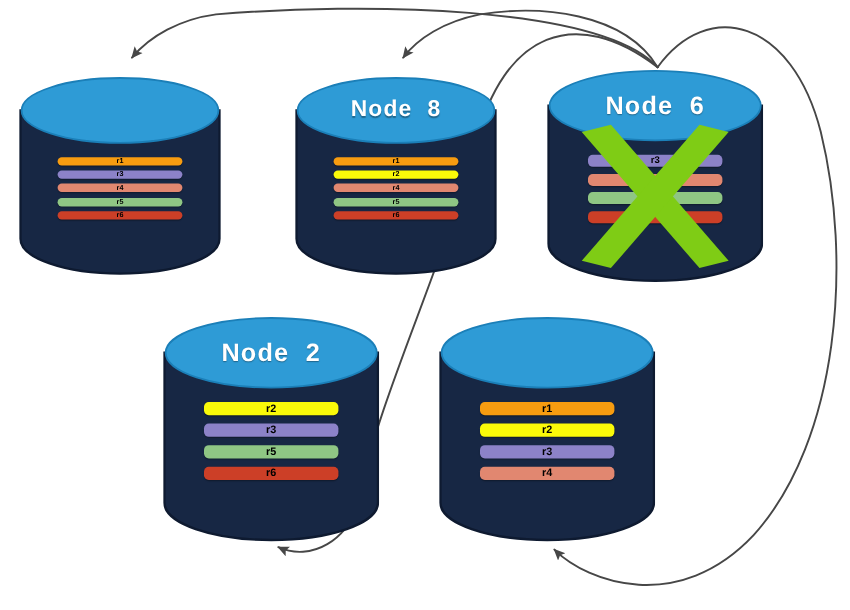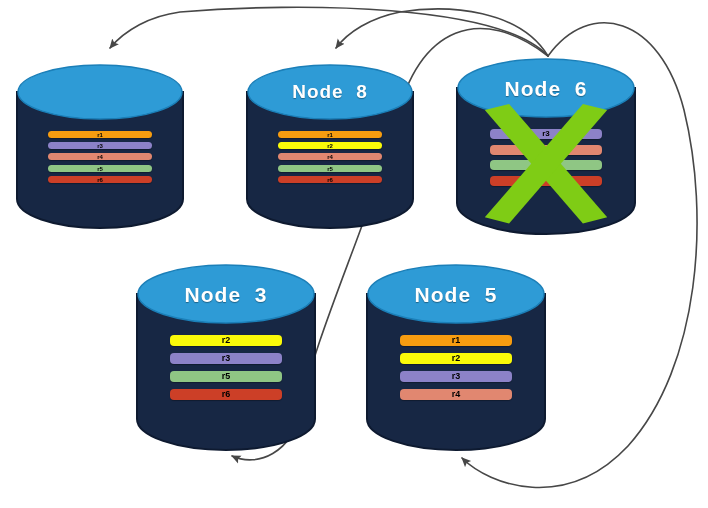--- a/index.html
+++ b/index.html
@@ -129,34 +129,33 @@
           </g>
         </svg>
       </div>
       <div class="node" style="left: 136px; top: 262px; width: 180px; height: 190px;">
         <svg class="node-svg" width="180" height="190" viewBox="0 0 180 190">
           <path d="M 1,32 L 1,157
      A 89 31 0 0 0 179,157
      L 179,32 Z" fill="#172744" stroke="#0E1A30" stroke-width="2"></path>
           <ellipse cx="90" cy="32" rx="88" ry="29" fill="#2E9BD6" stroke="#1B7FB8" stroke-width="1.5"></ellipse>
         </svg>
-        <div class="node-title" style="top: 21px; font-size: 21px;">Node  3</div>
+        <div class="node-title" style="top: 21px; font-size: 21px;">Node  2</div>
         <div class="rec-bar" style="left: 34px; top: 73px; width: 112px; height: 11px; background: rgb(250, 250, 9); font-size: 9px;">r2</div>
         <div class="rec-bar" style="left: 34px; top: 91px; width: 112px; height: 11px; background: rgb(140, 130, 200); font-size: 9px;">r3</div>
         <div class="rec-bar" style="left: 34px; top: 109px; width: 112px; height: 11px; background: rgb(143, 198, 132); font-size: 9px;">r5</div>
         <div class="rec-bar" style="left: 34px; top: 127px; width: 112px; height: 11px; background: rgb(204, 63, 39); font-size: 9px;">r6</div>
       </div>
       <div class="node" style="left: 366px; top: 262px; width: 180px; height: 190px;">
         <svg class="node-svg" width="180" height="190" viewBox="0 0 180 190">
           <path d="M 1,32 L 1,157
      A 89 31 0 0 0 179,157
      L 179,32 Z" fill="#172744" stroke="#0E1A30" stroke-width="2"></path>
           <ellipse cx="90" cy="32" rx="88" ry="29" fill="#2E9BD6" stroke="#1B7FB8" stroke-width="1.5"></ellipse>
         </svg>
-        <div class="node-title" style="top: 21px; font-size: 21px;">Node  5</div>
         <div class="rec-bar" style="left: 34px; top: 73px; width: 112px; height: 11px; background: rgb(247, 156, 16); font-size: 9px;">r1</div>
         <div class="rec-bar" style="left: 34px; top: 91px; width: 112px; height: 11px; background: rgb(250, 250, 9); font-size: 9px;">r2</div>
         <div class="rec-bar" style="left: 34px; top: 109px; width: 112px; height: 11px; background: rgb(140, 130, 200); font-size: 9px;">r3</div>
         <div class="rec-bar" style="left: 34px; top: 127px; width: 112px; height: 11px; background: rgb(225, 135, 112); font-size: 9px;">r4</div>
       </div>
     </div>
 
 </div>
 
 </body></html>

